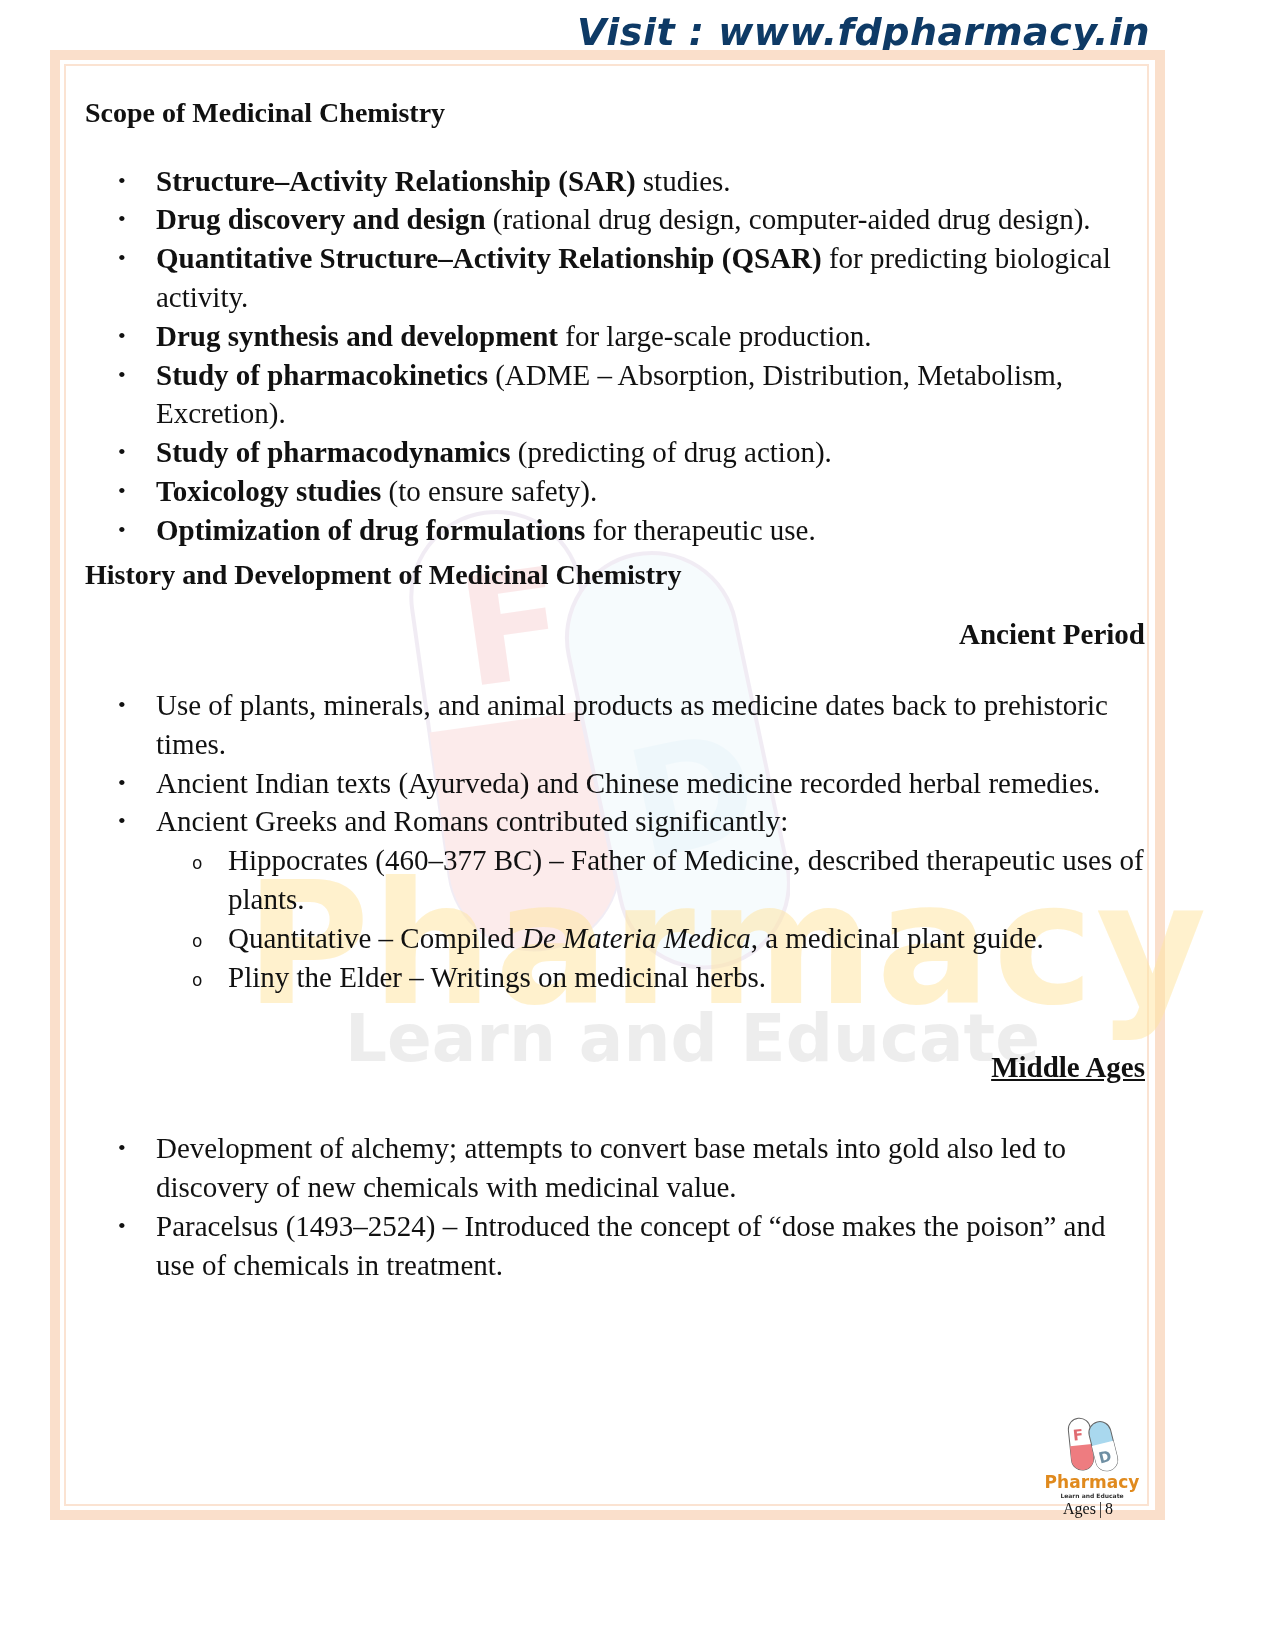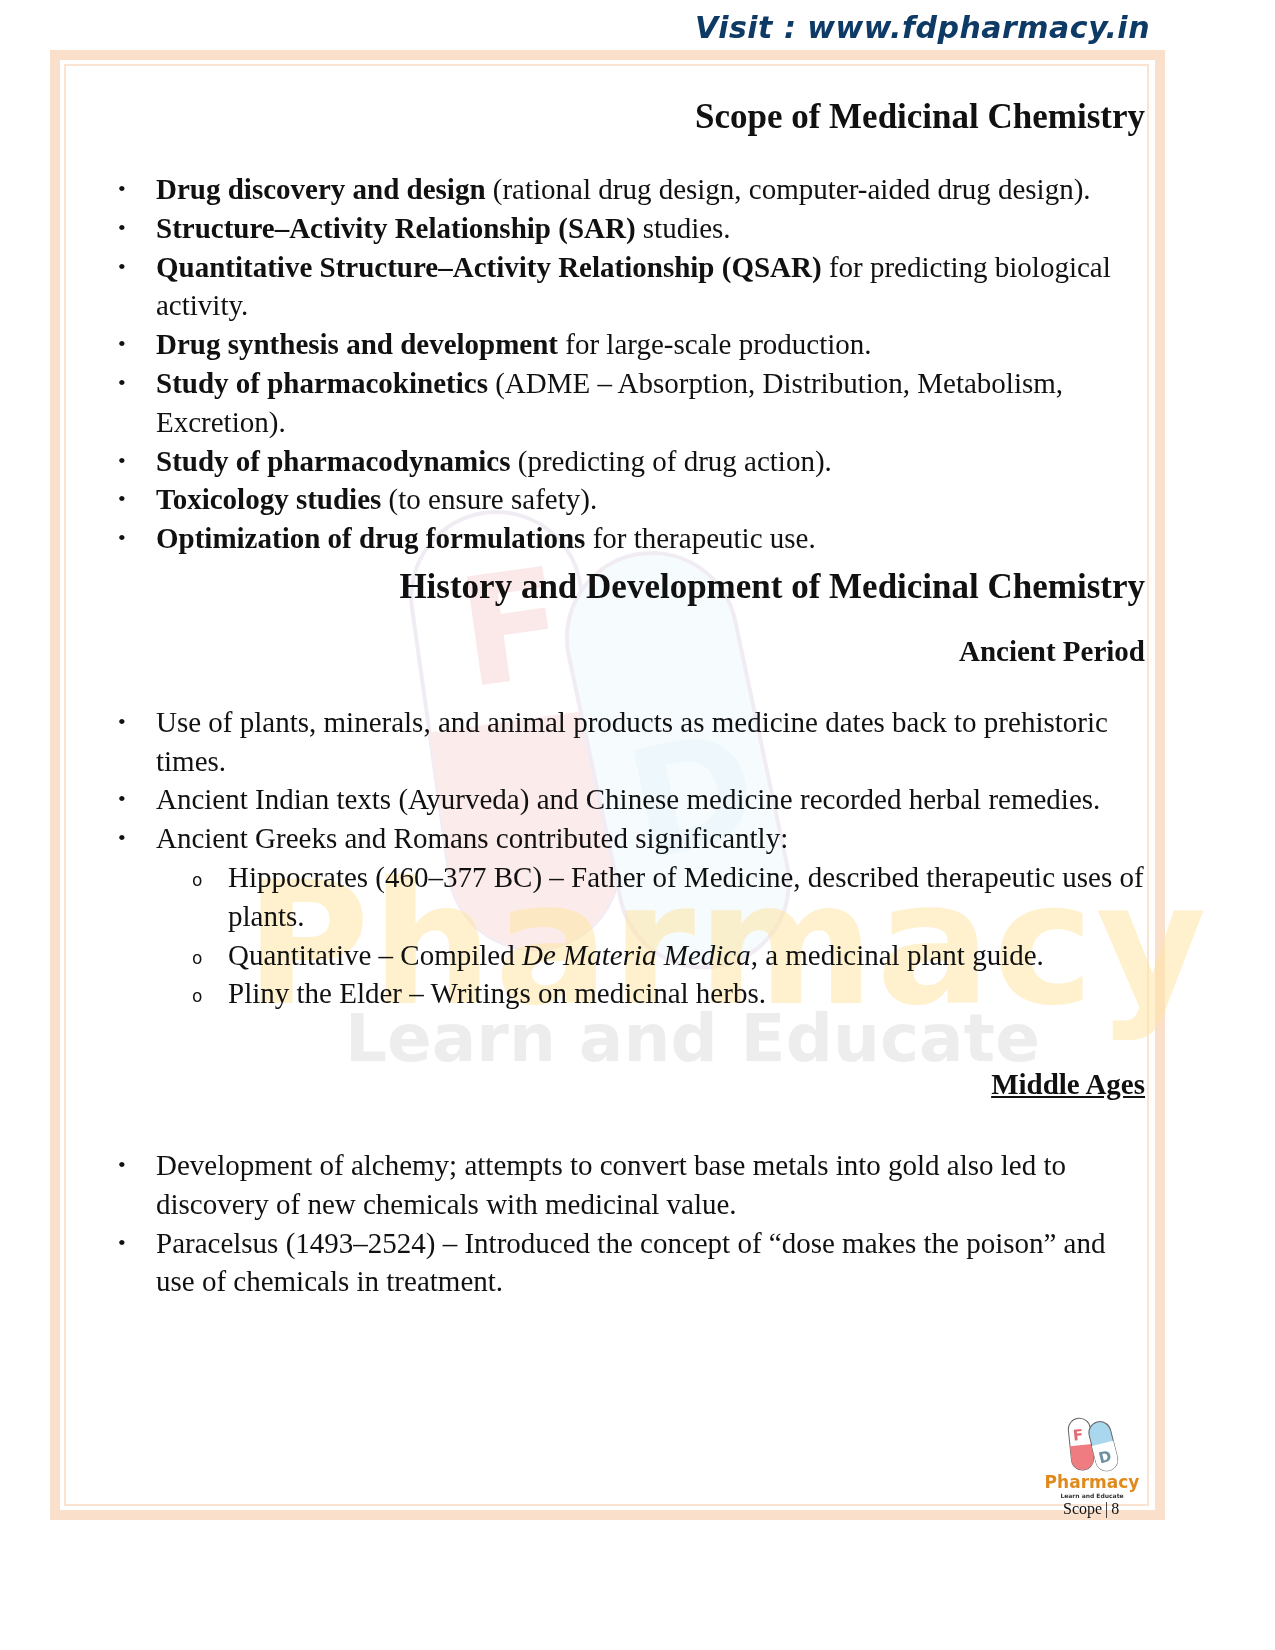--- a/index.html
+++ b/index.html
@@ -1,37 +1,37 @@
 <!DOCTYPE html>
 <html><head>
 <meta charset="utf-8">
 <style>
   html, body { margin:0; padding:0; background:#ffffff; }
   body { width:1275px; height:1650px; position:relative; overflow:hidden;
          font-family:"Liberation Serif", "DejaVu Serif", serif; color:#111; }
 
   .visit { position:absolute; right:125px; top:10px; font-family:"DejaVu Sans", sans-serif;
-           font-weight:bold; font-style:italic; font-size:30px; color:#0e3a66; letter-spacing:0.5px; }
+           font-weight:bold; font-style:italic; font-size:38px; color:#0e3a66; letter-spacing:0.5px; }
 
   .frame-outer { position:absolute; left:50px; top:50px; width:1115px; height:1470px;
                  background:#fadfcb; }
   .frame-white { position:absolute; left:60px; top:60px; width:1095px; height:1450px; background:#fff; }
   .frame-inner { position:absolute; left:64px; top:64px; width:1085px; height:1442px;
                  border:2px solid #fbe3d2; box-sizing:border-box; background:#fff; }
 
   
   .wm { position:absolute; pointer-events:none; }
   .wm-logo { left:390px; top:470px; width:400px; height:520px; opacity:0.25; }
   .wm-pharmacy { left:245px; top:845px; font-family:"DejaVu Sans", sans-serif; font-weight:bold;
                  font-size:170px; color:#ffe6a6; opacity:0.55; letter-spacing:2px; }
   .wm-learn { left:345px; top:1000px; font-family:"DejaVu Sans", sans-serif; font-weight:bold;
               font-size:66px; color:#d9d9d9; opacity:0.45; }
 
   .content { position:absolute; left:85px; top:90px; width:1060px; }
-  h1 { font-size:35px; font-weight:bold; margin:0; line-height:1.2;text-align:right; }
+  h1 { font-size:28px; font-weight:bold; margin:0; line-height:1.2; }
   h1.s1 { margin-top:6px; }
   h1.s2 { margin-top:8px; }
   h2 { font-size:29px; font-weight:bold; margin:0; line-height:1.2;text-align:right; }
   h2.p1 { margin-top:26px; }
   h2.p2 { margin-top:54px;text-decoration:underline; }
 
   ul.l1 { list-style:none; margin:0; padding:0; }
   ul.l1.scope { margin-top:32px; }
   ul.l1.anc { margin-top:34px; }
   ul.l1.mid { margin-top:44px; }
@@ -67,22 +67,22 @@
     <rect x="205" y="80" width="170" height="420" rx="85" fill="#dff1f9" stroke="#c9b7d6" stroke-width="4"></rect>
     <text x="235" y="380" font-size="150" font-family="DejaVu Sans, sans-serif" font-weight="bold" fill="#bfe3f2">D</text>
   </g>
 </svg>
 <div class="wm wm-pharmacy">Pharmacy</div>
 <div class="wm wm-learn">Learn and Educate</div>
 
 <div class="content">
   <h1 class="s1">Scope of Medicinal Chemistry</h1>
   <ul class="l1 scope">
+    <li><b>Structure–Activity Relationship (SAR)</b><span> studies.</span></li>
     <li><b>Drug discovery and design</b><span> (rational drug design, computer-aided drug design).</span></li>
-    <li><b>Structure–Activity Relationship (SAR)</b><span> studies.</span></li>
     <li><b>Quantitative Structure–Activity Relationship (QSAR)</b><span> for predicting biological activity.</span></li>
     <li><b>Drug synthesis and development</b><span> for large-scale production.</span></li>
     <li><b>Study of pharmacokinetics</b><span> (ADME – Absorption, Distribution, Metabolism, Excretion).</span></li>
     <li><b>Study of pharmacodynamics</b><span> (predicting of drug action).</span></li>
     <li><b>Toxicology studies</b><span> (to ensure safety).</span></li>
     <li><b>Optimization of drug formulations</b><span> for therapeutic use.</span></li>
   </ul>
 
   <h1 class="s2">History and Development of Medicinal Chemistry</h1>
 
@@ -114,14 +114,14 @@
   </g>
   <g transform="rotate(-14 62 30)">
     <rect x="50" y="6" width="22" height="50" rx="11" fill="#a9d8ee" stroke="#666" stroke-width="1"></rect>
     <path d="M50 28 L72 28 L72 45 A11 11 0 0 1 50 45 Z" fill="#fff"></path>
     <text x="54" y="47" font-size="15" font-weight="bold" font-family="DejaVu Sans, sans-serif" fill="#6f8fa3">D</text>
   </g>
   <text x="50" y="73" text-anchor="middle" font-size="17" font-weight="bold" font-family="DejaVu Sans, sans-serif" fill="#e08a1e">Pharmacy</text>
   <text x="50" y="83" text-anchor="middle" font-size="6" font-weight="bold" font-family="DejaVu Sans, sans-serif" fill="#333">Learn and Educate</text>
 </svg>
 <div class="page-num">
-  <span>Scope</span><span class="sep">|</span><span>8</span>
+  <span>Ages</span><span class="sep">|</span><span>8</span>
 </div>
 
 </body></html>

